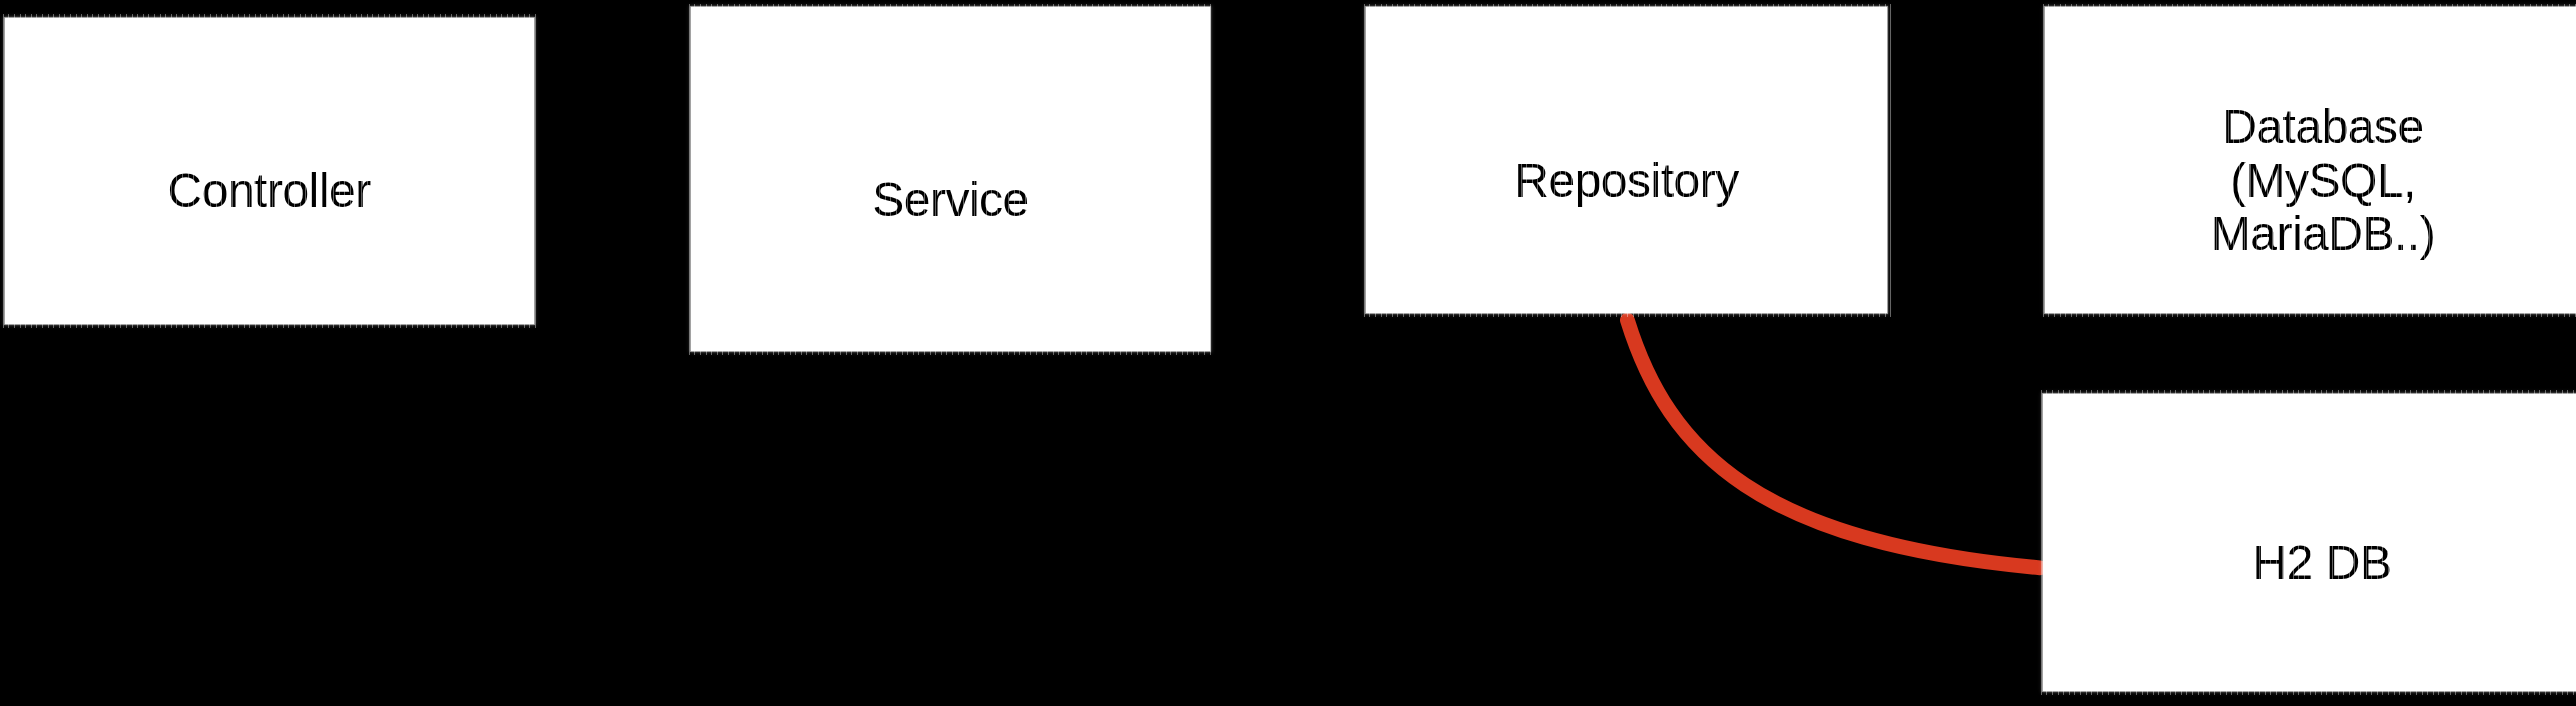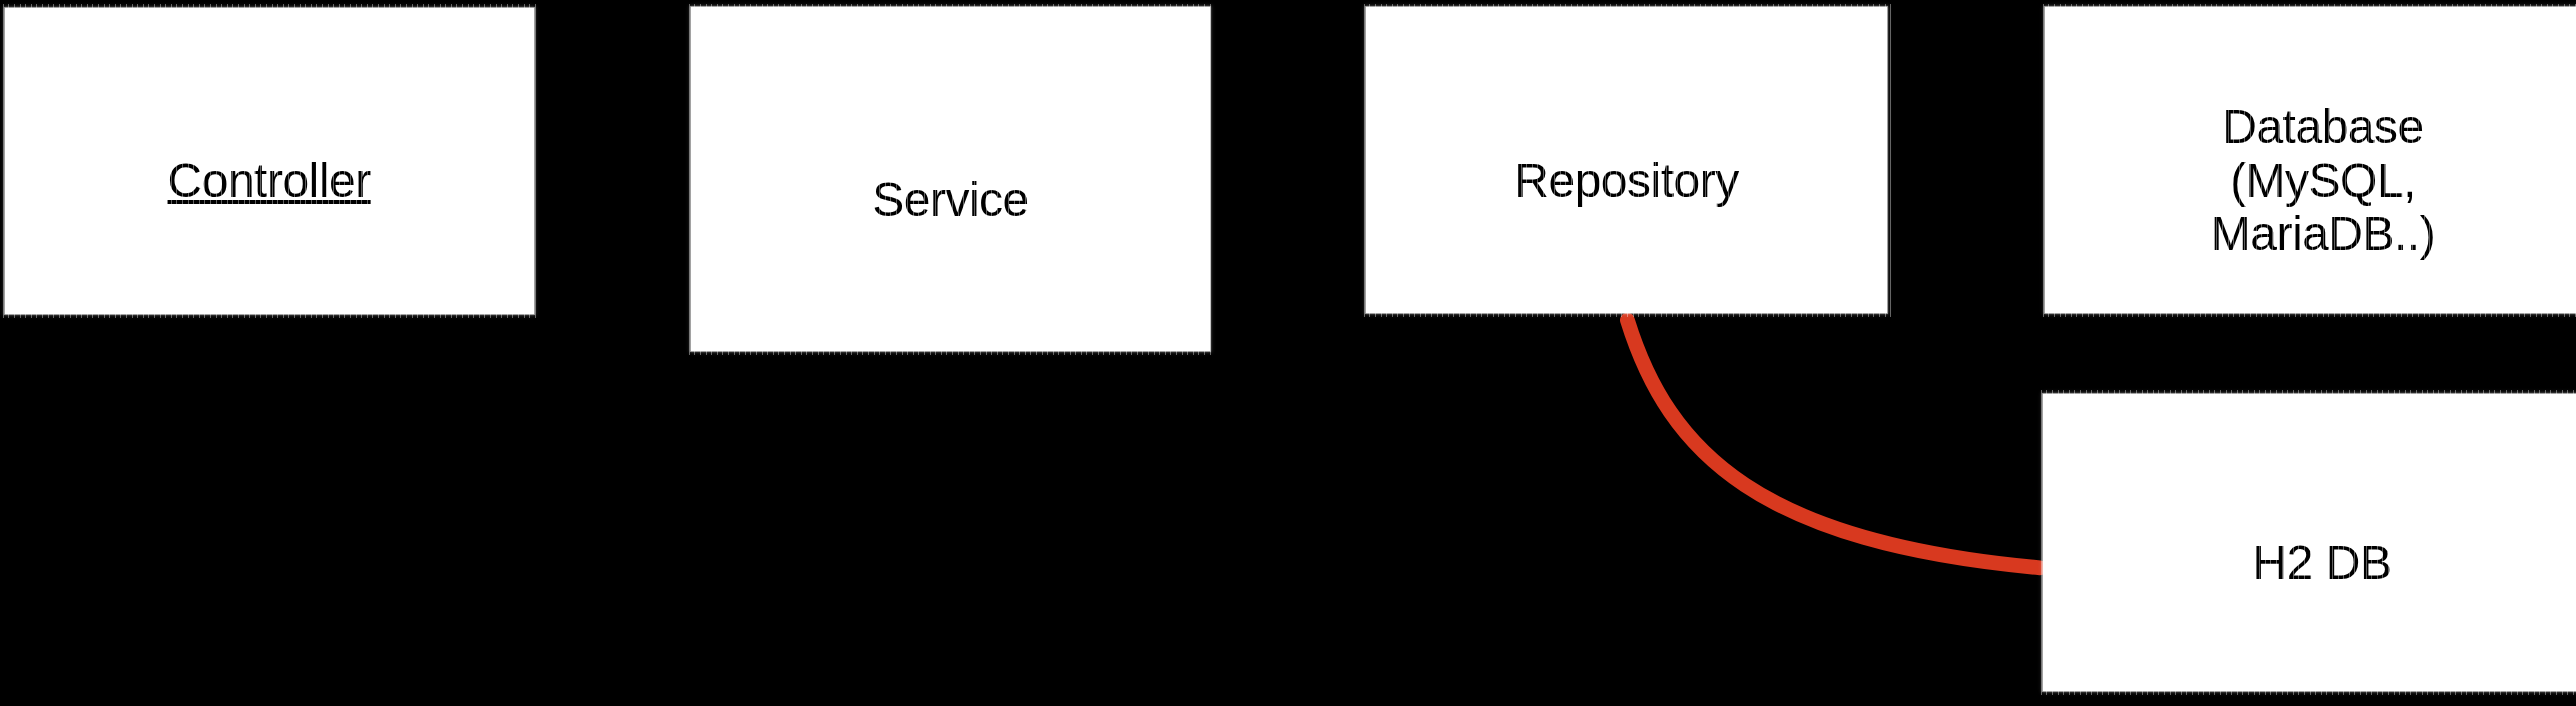--- a/index.html
+++ b/index.html
@@ -80,21 +80,21 @@
 </style>
 </head>
 <body>
 
 <div id="canvas">
 
   <svg id="connector-layer" viewBox="0 0 2778 762" preserveAspectRatio="none">
     <path class="edge-path" stroke="#d8391f" stroke-width="16" d="M 1755 345 C 1800 490, 1900 585, 2200 612"></path>
   </svg>
 
-  <div class="node" style="left:4.6px; top:8px; width:529px; height:306px;text-decoration:underline;">
+  <div class="node" style="left:4.6px; top:18px; width:529px; height:306px;">
     <span class="label">Controller</span>
   </div>
 
   <div class="node" style="left:691px; top:7.4px; width:519px; height:344px;">
     <span class="label">Service</span>
   </div>
 
   <div class="node" style="left:1366px; top:7.4px; width:521px; height:306px;justify-content:center;">
     <span class="label">Repository</span>
   </div>

